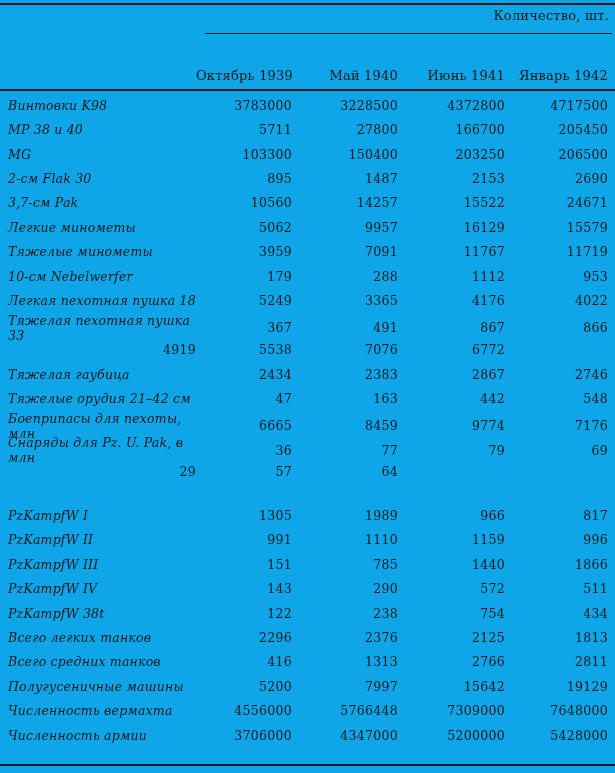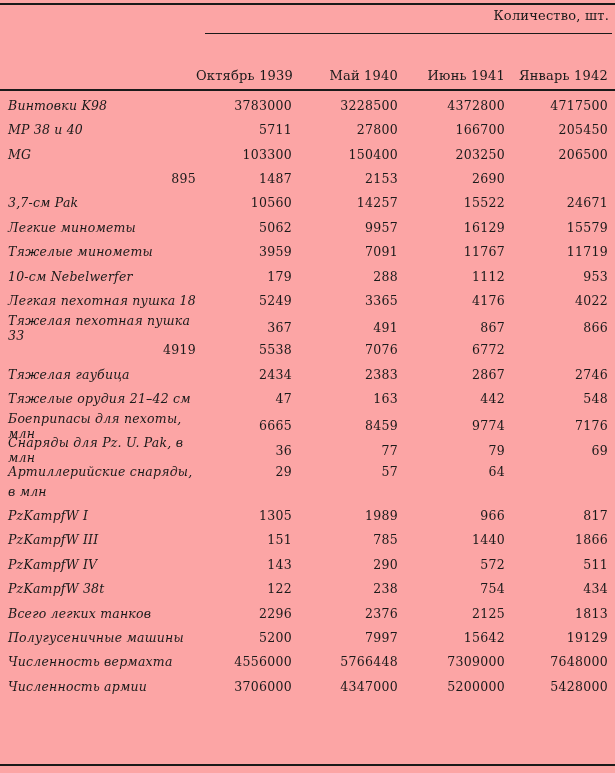--- a/index.html
+++ b/index.html
@@ -2,21 +2,21 @@
 <html lang="ru"><head>
 <meta charset="utf-8">
 <style>
   html, body { margin: 0; padding: 0; background: #ffffff; }
   * { box-sizing: border-box; }
 
   .page {
     position: relative;
     width: 615px;
     height: 773px;
-    background: #fca5a5;
+    background: #0ea5e9;
     overflow: hidden;
     font-family: "DejaVu Serif", "Liberation Serif", serif;
     color: #1a1a1a;
   }
 
   .rule { position: absolute; background: #1a1a1a; }
   .rule-top    { left: 0;     right: 0;   top: 3px;   height: 2px; }
   .rule-mid    { left: 205px; right: 3px; top: 33px;  height: 1px; }
   .rule-head   { left: 0;     right: 0;   top: 89px;  height: 1.5px; }
   .rule-bottom { left: 0;     right: 0;   top: 764px; height: 2px; }
@@ -107,20 +107,21 @@
     <div class="num">205450</div>
   </div>
       <div class="row">
     <div class="label">MG</div>
     <div class="num">103300</div>
     <div class="num">150400</div>
     <div class="num">203250</div>
     <div class="num">206500</div>
   </div>
       <div class="row">
+    <div class="label">2-см Flak 30</div>
     <div class="num">895</div>
     <div class="num">1487</div>
     <div class="num">2153</div>
     <div class="num">2690</div>
   </div>
       <div class="row">
     <div class="label">3,7-см Pak</div>
     <div class="num">10560</div>
     <div class="num">14257</div>
     <div class="num">15522</div>
@@ -189,34 +190,39 @@
     <div class="num">7176</div>
   </div>
       <div class="row">
     <div class="label">Снаряды для Pz. U. Pak, в млн</div>
     <div class="num">36</div>
     <div class="num">77</div>
     <div class="num">79</div>
     <div class="num">69</div>
   </div>
       <div class="row tall">
-    <div class="label">Артиллерийские снаряды,
-в млн</div>
     <div class="num">29</div>
     <div class="num">57</div>
     <div class="num">64</div>
   </div>
       <div class="row">
     <div class="label">PzKampfW I</div>
     <div class="num">1305</div>
     <div class="num">1989</div>
     <div class="num">966</div>
     <div class="num">817</div>
   </div>
       <div class="row">
+    <div class="label">PzKampfW II</div>
+    <div class="num">991</div>
+    <div class="num">1110</div>
+    <div class="num">1159</div>
+    <div class="num">996</div>
+  </div>
+      <div class="row">
     <div class="label">PzKampfW III</div>
     <div class="num">151</div>
     <div class="num">785</div>
     <div class="num">1440</div>
     <div class="num">1866</div>
   </div>
       <div class="row">
     <div class="label">PzKampfW IV</div>
     <div class="num">143</div>
     <div class="num">290</div>
@@ -231,20 +237,27 @@
     <div class="num">434</div>
   </div>
       <div class="row">
     <div class="label">Всего легких танков</div>
     <div class="num">2296</div>
     <div class="num">2376</div>
     <div class="num">2125</div>
     <div class="num">1813</div>
   </div>
       <div class="row">
+    <div class="label">Всего средних танков</div>
+    <div class="num">416</div>
+    <div class="num">1313</div>
+    <div class="num">2766</div>
+    <div class="num">2811</div>
+  </div>
+      <div class="row">
     <div class="label">Полугусеничные машины</div>
     <div class="num">5200</div>
     <div class="num">7997</div>
     <div class="num">15642</div>
     <div class="num">19129</div>
   </div>
       <div class="row">
     <div class="label">Численность вермахта</div>
     <div class="num">4556000</div>
     <div class="num">5766448</div>

